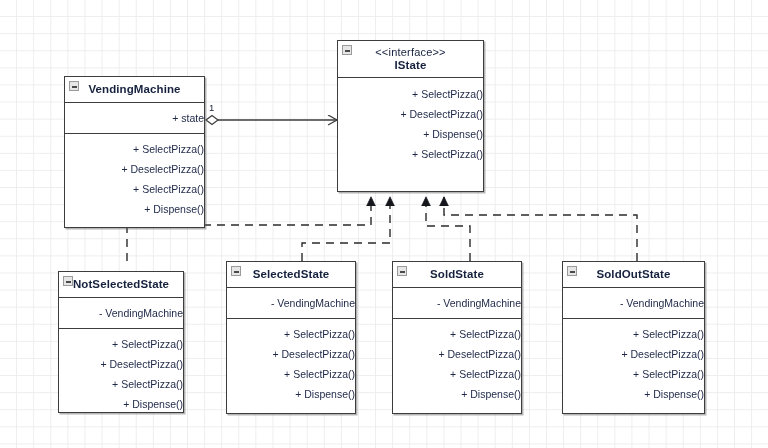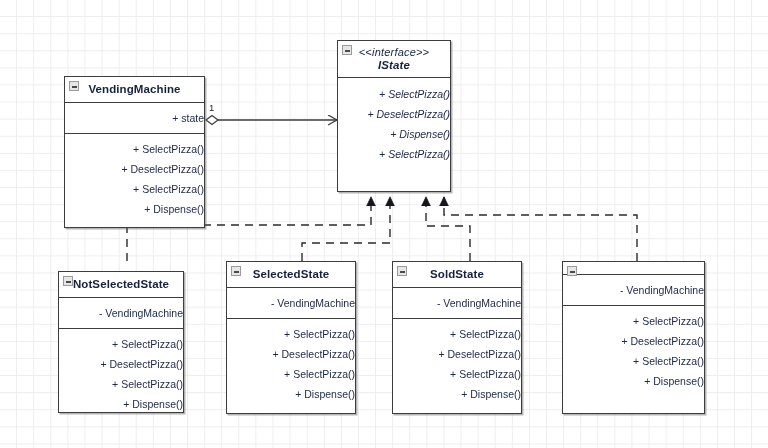--- a/index.html
+++ b/index.html
@@ -166,21 +166,21 @@
       <div class="member">+ state</div>
     </div>
     <div class="box-section ops">
       <div class="member">+ SelectPizza()</div>
       <div class="member">+ DeselectPizza()</div>
       <div class="member">+ SelectPizza()</div>
       <div class="member">+ Dispense()</div>
     </div>
   </div>
 
-  <div class="uml-box" style="left:337px; top:40px; width:114px; height:152px;font-style:italic;">
+  <div class="uml-box" style="left:337px; top:40px; width:147px; height:152px;">
     <div class="box-header" style="padding-top:5px; padding-bottom:5px;">
       <span class="collapse-icon"></span>
       <span class="stereotype">&lt;&lt;interface&gt;&gt;</span>
       <span class="cls-name">IState</span>
     </div>
     <div class="box-section ops" style="padding-top:6px;">
       <div class="member">+ SelectPizza()</div>
       <div class="member">+ DeselectPizza()</div>
       <div class="member">+ Dispense()</div>
       <div class="member">+ SelectPizza()</div>
@@ -231,20 +231,21 @@
       <div class="member">+ SelectPizza()</div>
       <div class="member">+ DeselectPizza()</div>
       <div class="member">+ SelectPizza()</div>
       <div class="member">+ Dispense()</div>
     </div>
   </div>
 
   <div class="uml-box" style="left:562px; top:261px; width:143px; height:153px;">
     <div class="box-header">
       <span class="collapse-icon"></span>
+      <span class="cls-name">SoldOutState</span>
     </div>
     <div class="box-section attrs">
       <div class="member">- VendingMachine</div>
     </div>
     <div class="box-section ops">
       <div class="member">+ SelectPizza()</div>
       <div class="member">+ DeselectPizza()</div>
       <div class="member">+ SelectPizza()</div>
       <div class="member">+ Dispense()</div>
     </div>

